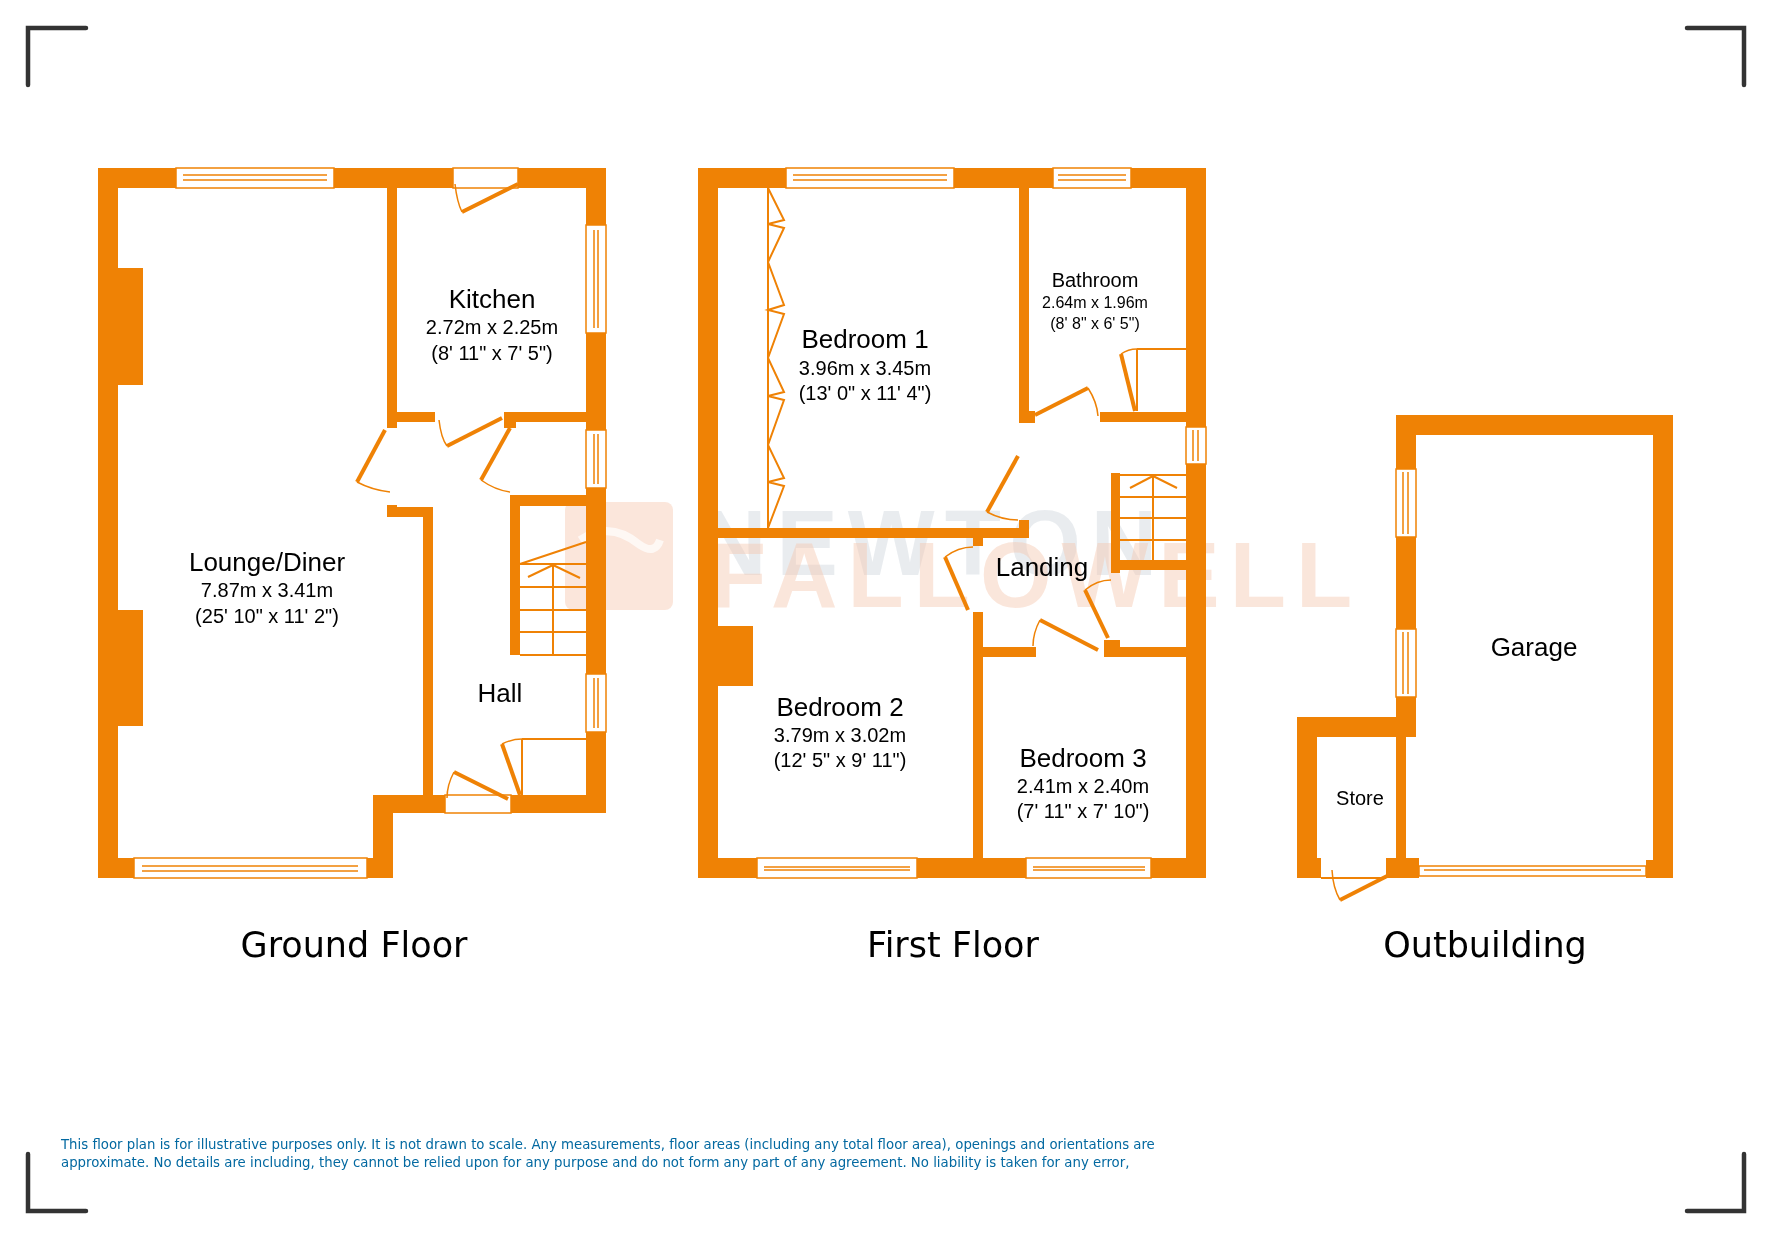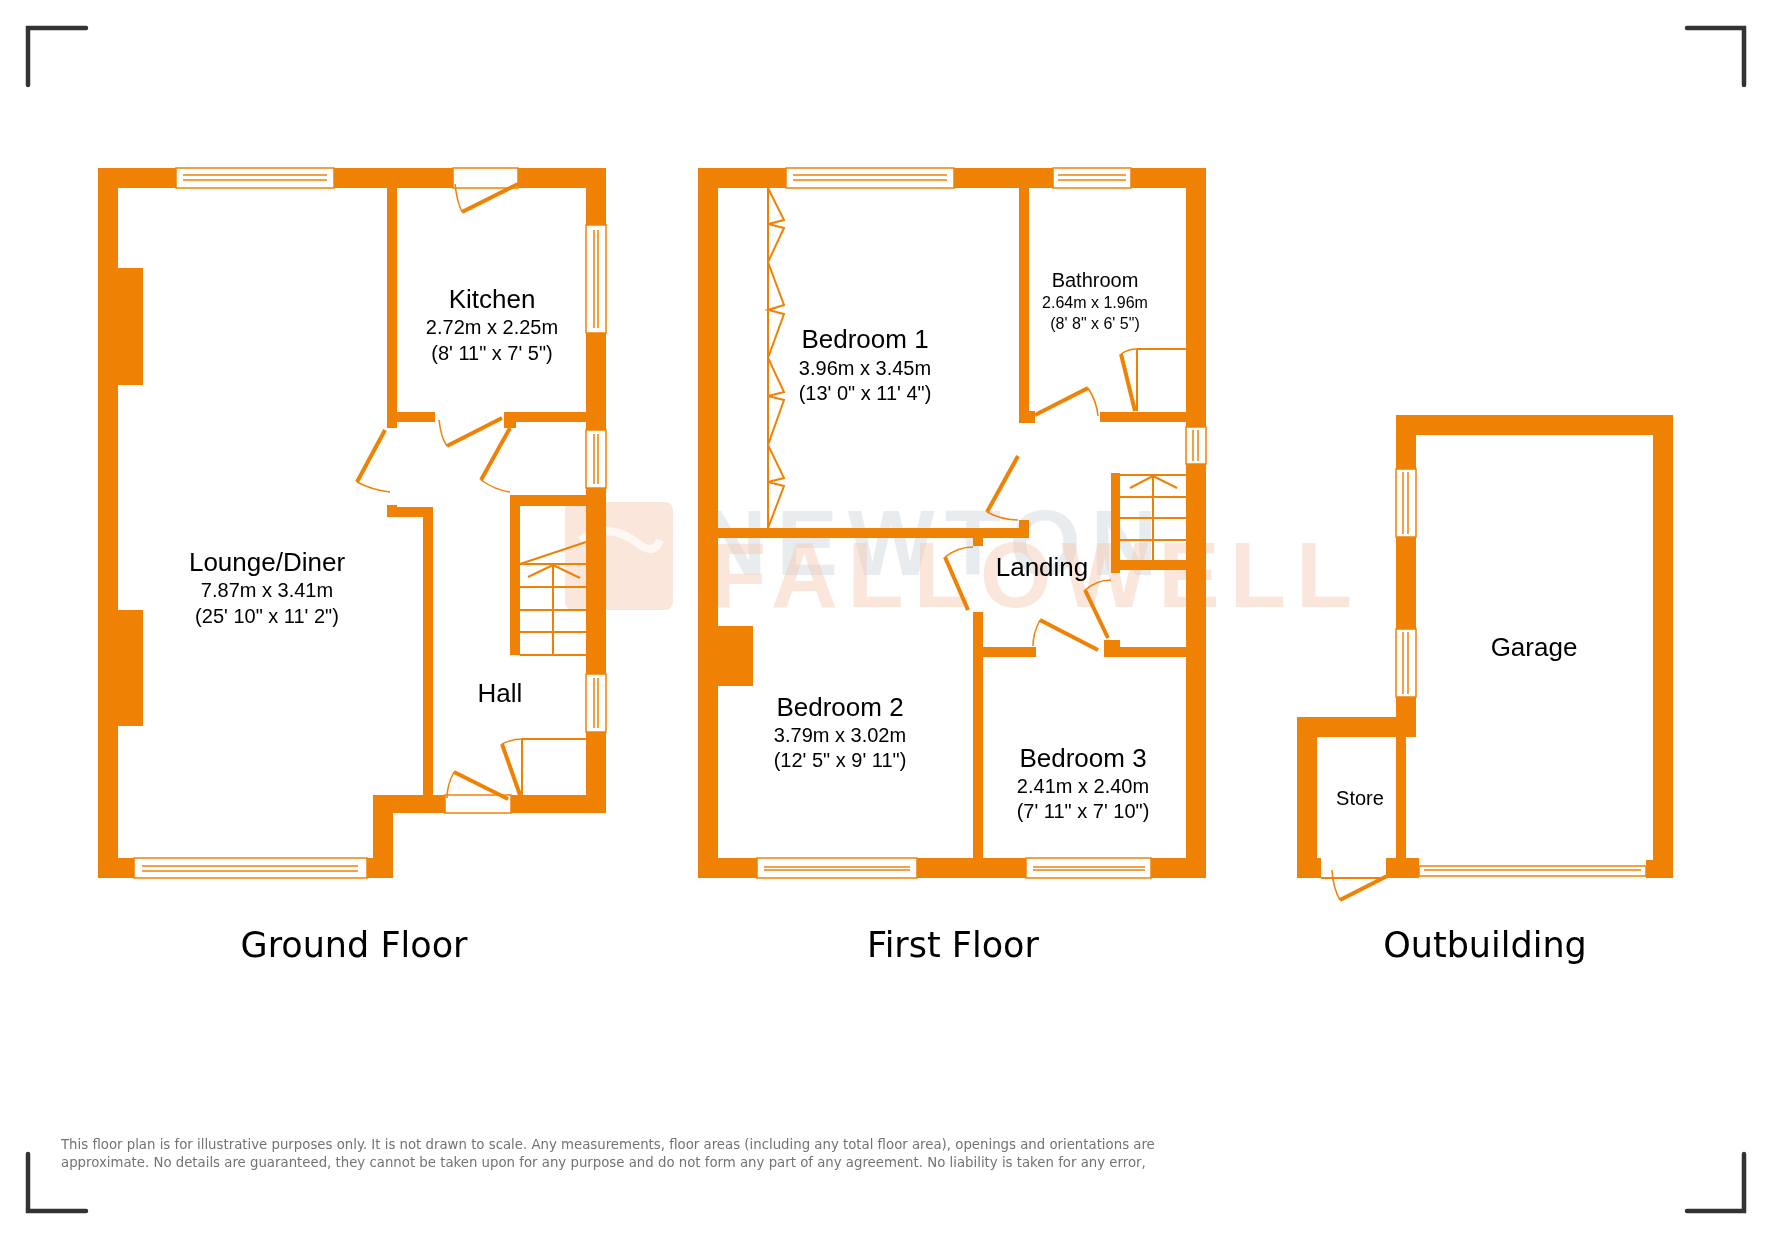--- a/index.html
+++ b/index.html
@@ -12,21 +12,21 @@
   .door-arc { stroke:#ef8205; stroke-width:1.5; fill:none; }
   .stair { stroke:#ef8205; stroke-width:2; fill:none; }
   .wardrobe { stroke:#ef8205; stroke-width:2; fill:none; }
   .corner { stroke:#333333; stroke-width:4.5; fill:none; stroke-linecap:round; }
   .room-name { font-family:"Liberation Sans", sans-serif; fill:#000; text-anchor:middle; }
   .room-dim { font-family:"Liberation Sans", sans-serif; fill:#000; text-anchor:middle; }
   .floor-label { font-family:"DejaVu Sans", sans-serif; font-size:35px; fill:#000; text-anchor:middle; }
   .wm-a { font-family:"Liberation Sans", sans-serif; font-weight:bold; font-size:92px; fill:#cfd6dd; opacity:0.45; letter-spacing:10px; }
   .wm-b { font-family:"Liberation Sans", sans-serif; font-weight:bold; font-size:92px; fill:#f6c8b0; opacity:0.45; letter-spacing:10px; }
   .wm-logo { fill:#f6c8b0; opacity:0.45; }
-  #disclaimer { position:absolute; left:61px; top:1136px; width:1200px; font-family:"DejaVu Sans", sans-serif; font-size:13.3px; line-height:17.5px; color:#737373; }
+  #disclaimer { position:absolute; left:61px; top:1136px; width:1200px; font-family:"DejaVu Sans", sans-serif; font-size:13.3px; line-height:17.5px; color:#0369a1; }
   #disclaimer div { white-space:nowrap; }
 </style>
 </head>
 <body>
 
 <svg id="plan" viewBox="0 0 1771 1239" xmlns="http://www.w3.org/2000/svg">
 
   <g>
     <path class="corner" d="M28 85 L28 28 L86 28"></path>
     <path class="corner" d="M1687 28 L1744 28 L1744 85"></path>
@@ -310,14 +310,14 @@
     <text class="room-name" x="1360" y="805" font-size="20">Store</text>
   </g>
 
   <text class="floor-label" x="354" y="957">Ground Floor</text>
   <text class="floor-label" x="953" y="957">First Floor</text>
   <text class="floor-label" x="1485" y="957">Outbuilding</text>
 </svg>
 
 <div id="disclaimer">
   <div>This floor plan is for illustrative purposes only. It is not drawn to scale. Any measurements, floor areas (including any total floor area), openings and orientations are</div>
-  <div>approximate. No details are guaranteed, they cannot be taken upon for any purpose and do not form any part of any agreement. No liability is taken for any error,</div>
+  <div>approximate. No details are including, they cannot be relied upon for any purpose and do not form any part of any agreement. No liability is taken for any error,</div>
 </div>
 
 </body></html>

